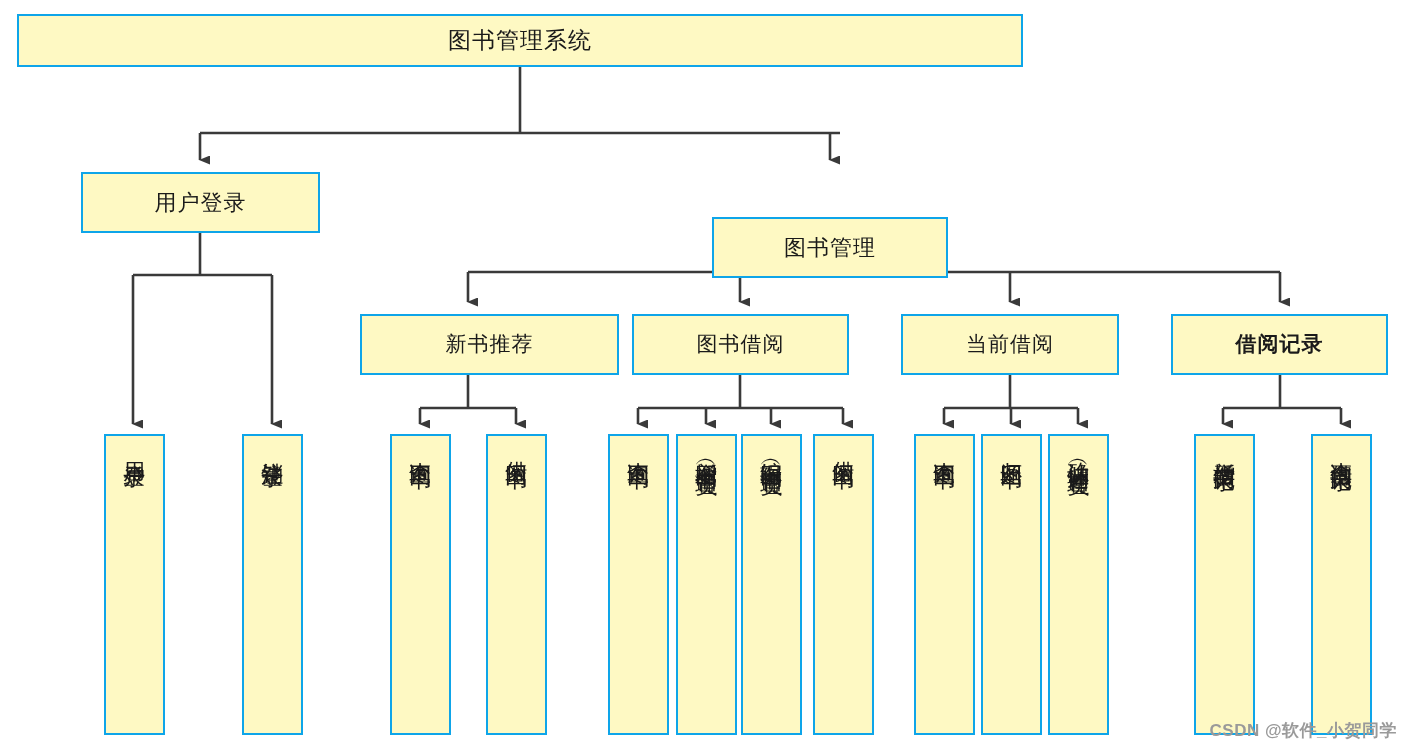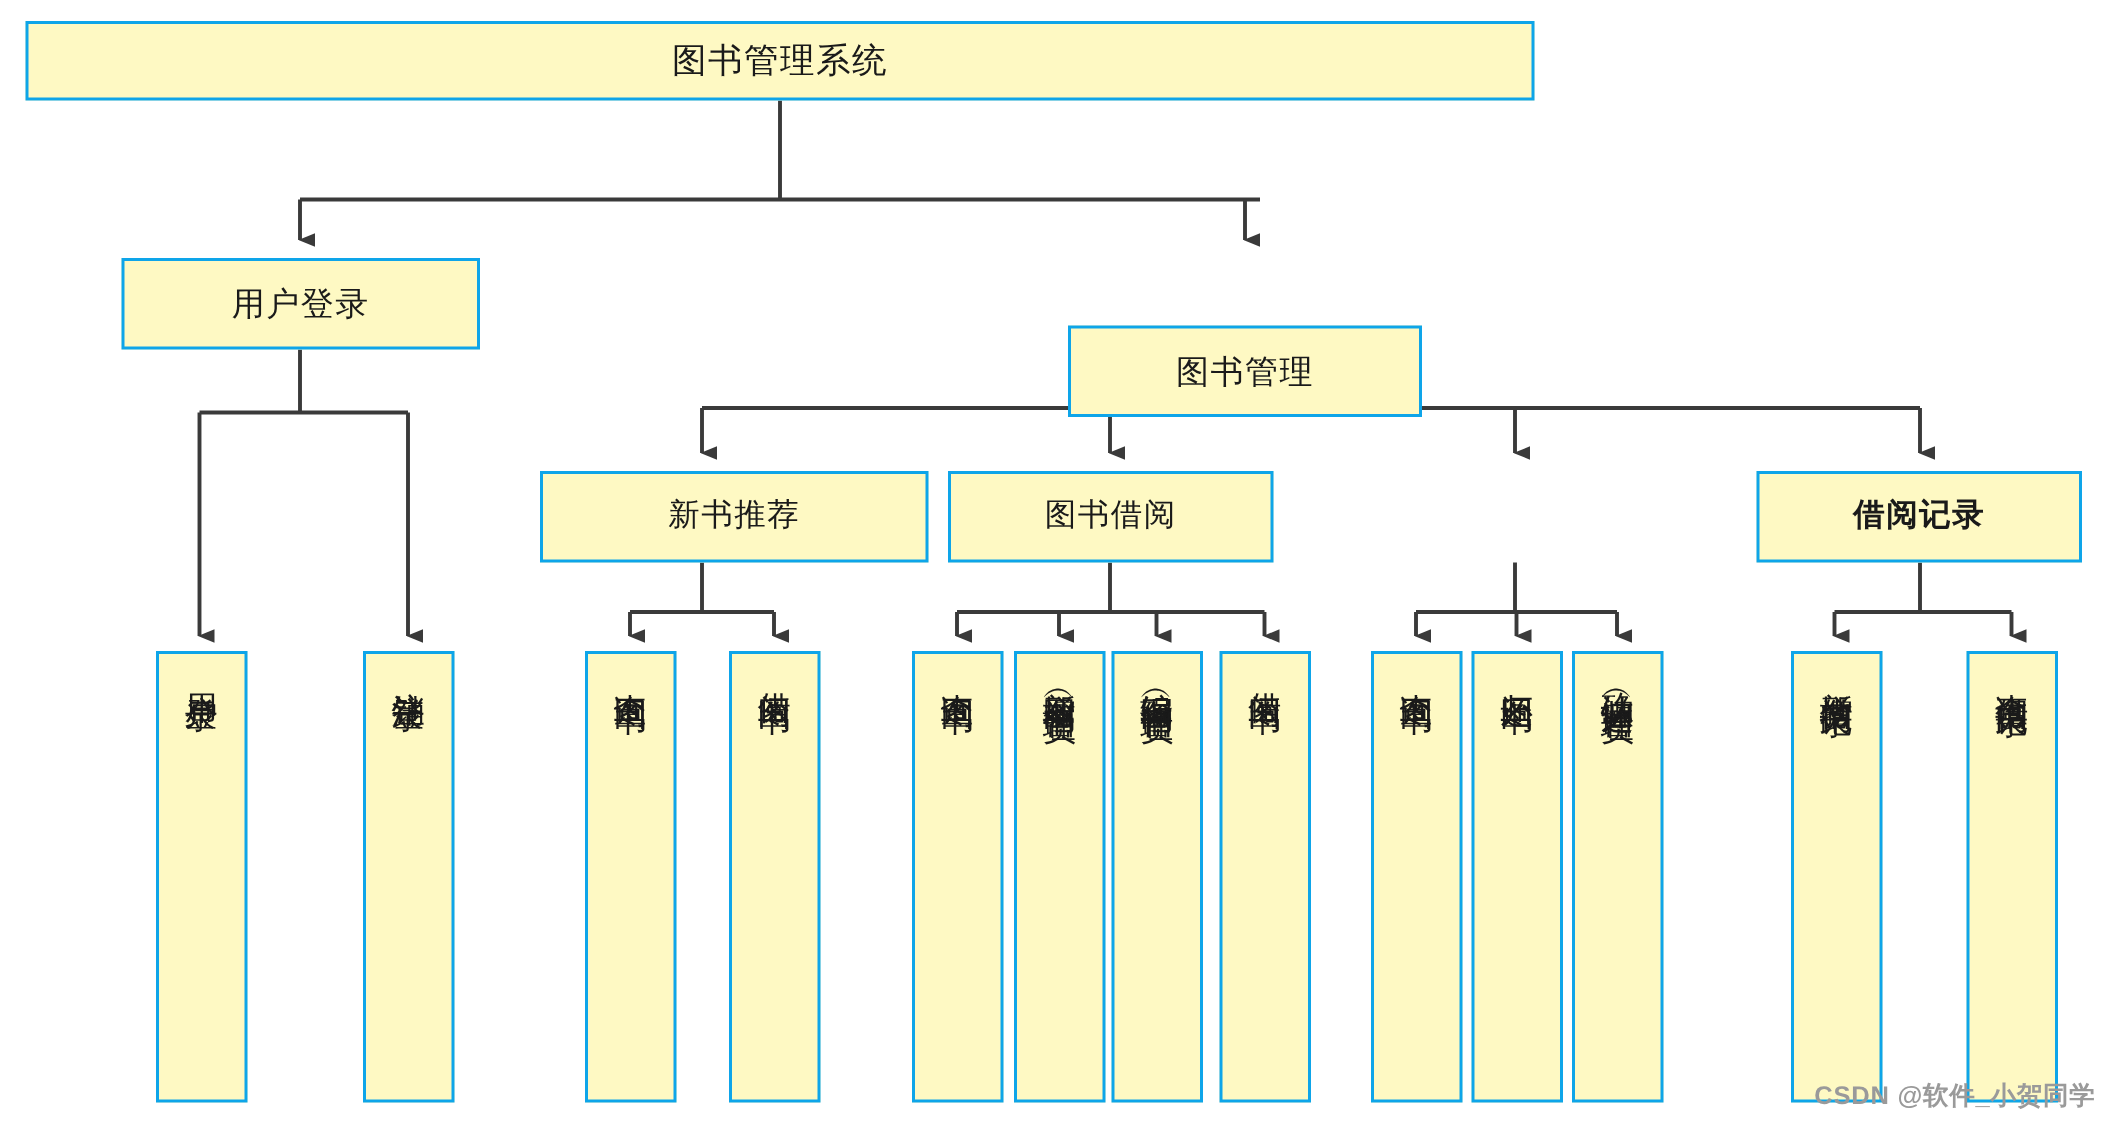--- a/index.html
+++ b/index.html
@@ -132,20 +132,23 @@
   <div class="node node-l1" style="left:712px; top:172px; width:236px; height:61px;margin-top:45px;">
     <span class="label">图书管理</span>
   </div>
 
   <div class="node node-l2" style="left:360px; top:314px; width:259px; height:61px;">
     <span class="label">新书推荐</span>
   </div>
   <div class="node node-l2" style="left:632px; top:314px; width:217px; height:61px;">
     <span class="label">图书借阅</span>
   </div>
+  <div class="node node-l2" style="left:901px; top:314px; width:218px; height:61px;">
+    <span class="label">当前借阅</span>
+  </div>
   <div class="node node-l2" style="left:1171px; top:314px; width:217px; height:61px;font-weight:bold;">
     <span class="label">借阅记录</span>
   </div>
 
   <div class="node node-leaf" style="left:104px; top:434px; width:61px; height:301px;">
     <span class="label">用户登录</span>
   </div>
   <div class="node node-leaf" style="left:242px; top:434px; width:61px; height:301px;">
     <span class="label">注销登录</span>
   </div>

